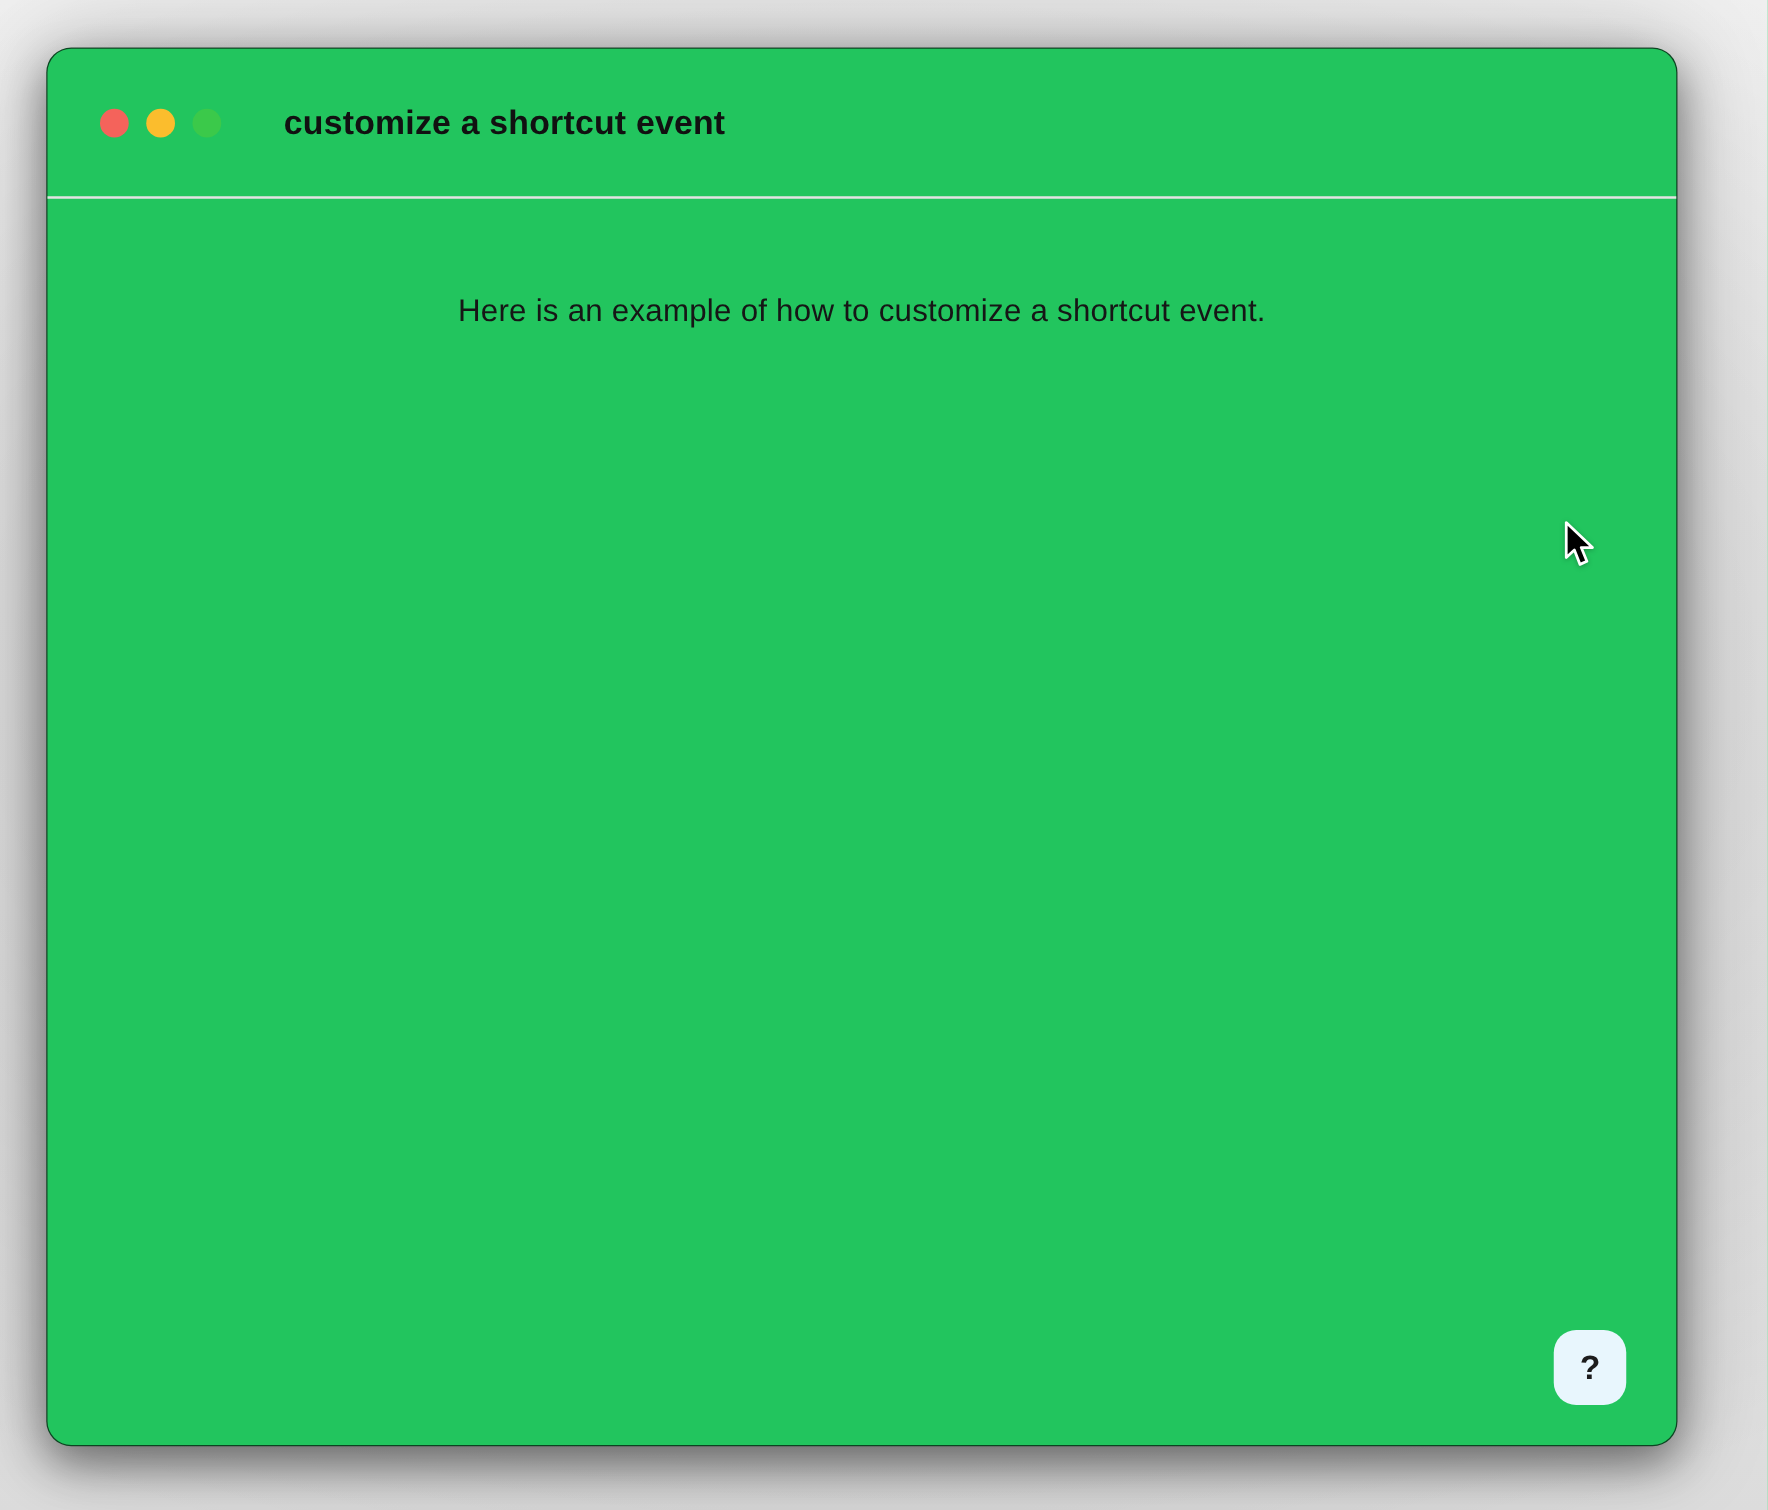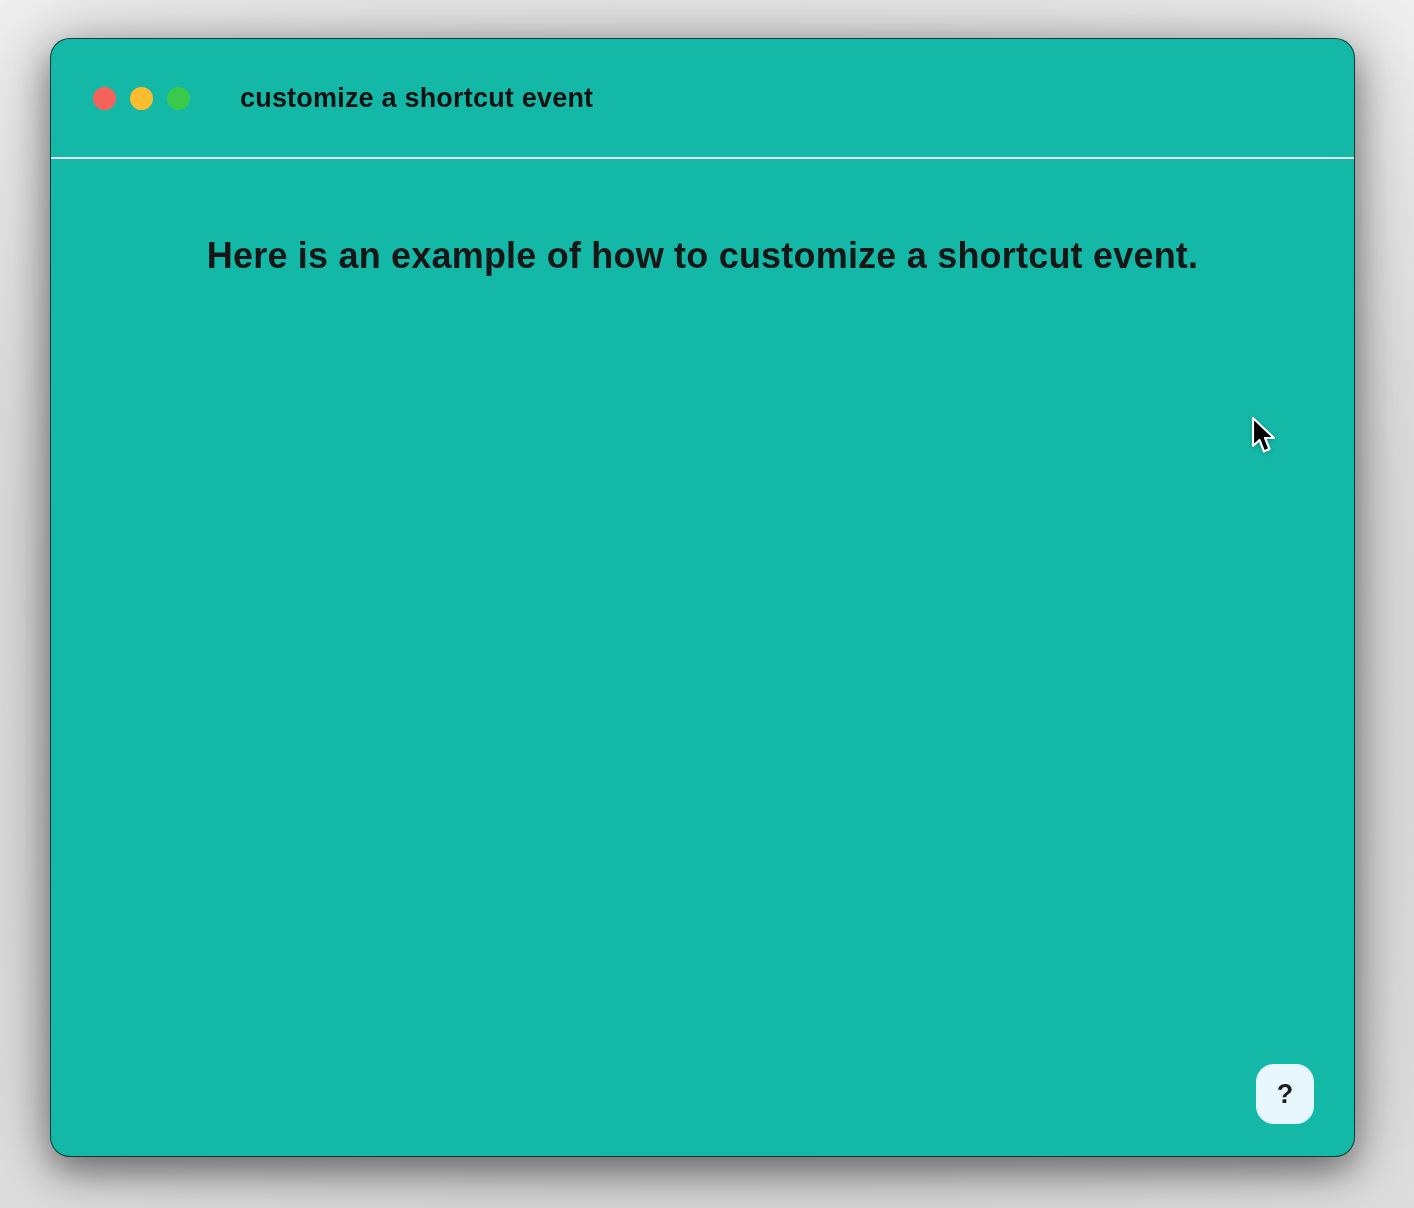--- a/index.html
+++ b/index.html
@@ -13,25 +13,25 @@
 
   body {
     position: relative;
     background:
       radial-gradient(ellipse 120% 90% at 50% 45%, rgba(0,0,0,0.18), rgba(0,0,0,0) 70%),
       linear-gradient(180deg, #f2f2f2 0%, #e9e9e9 60%, #dcdcdc 100%);
   }
 
   .window {
     position: absolute;
-    left: 50px;
+    left: 37px;
     top: 38px;
     width: 1305px;
     height: 1119px;
-    background: #14b8a6;
+    background: #22c55e;
     border: 1px solid rgba(0,0,0,0.65);
     border-radius: 20px;
     box-shadow:
       0 14px 34px rgba(0,0,0,0.40),
       0 4px 70px rgba(0,0,0,0.28);
   }
 
   .titlebar {
     position: relative;
     height: 120px;
@@ -77,22 +77,22 @@
     font-weight: 700;
     cursor: pointer;
   }
 
   .content {
     padding-top: 76px;
     text-align: center;
   }
 
   .content-message {
-    font-size: 36px;
-    font-weight: 700;
+    font-size: 25px;
+    font-weight: 400;
     color: #161616;
     letter-spacing: 0.2px;
   }
 
   .help-button {
     position: absolute;
     right: 40px;
     bottom: 32px;
     width: 58px;
     height: 60px;

